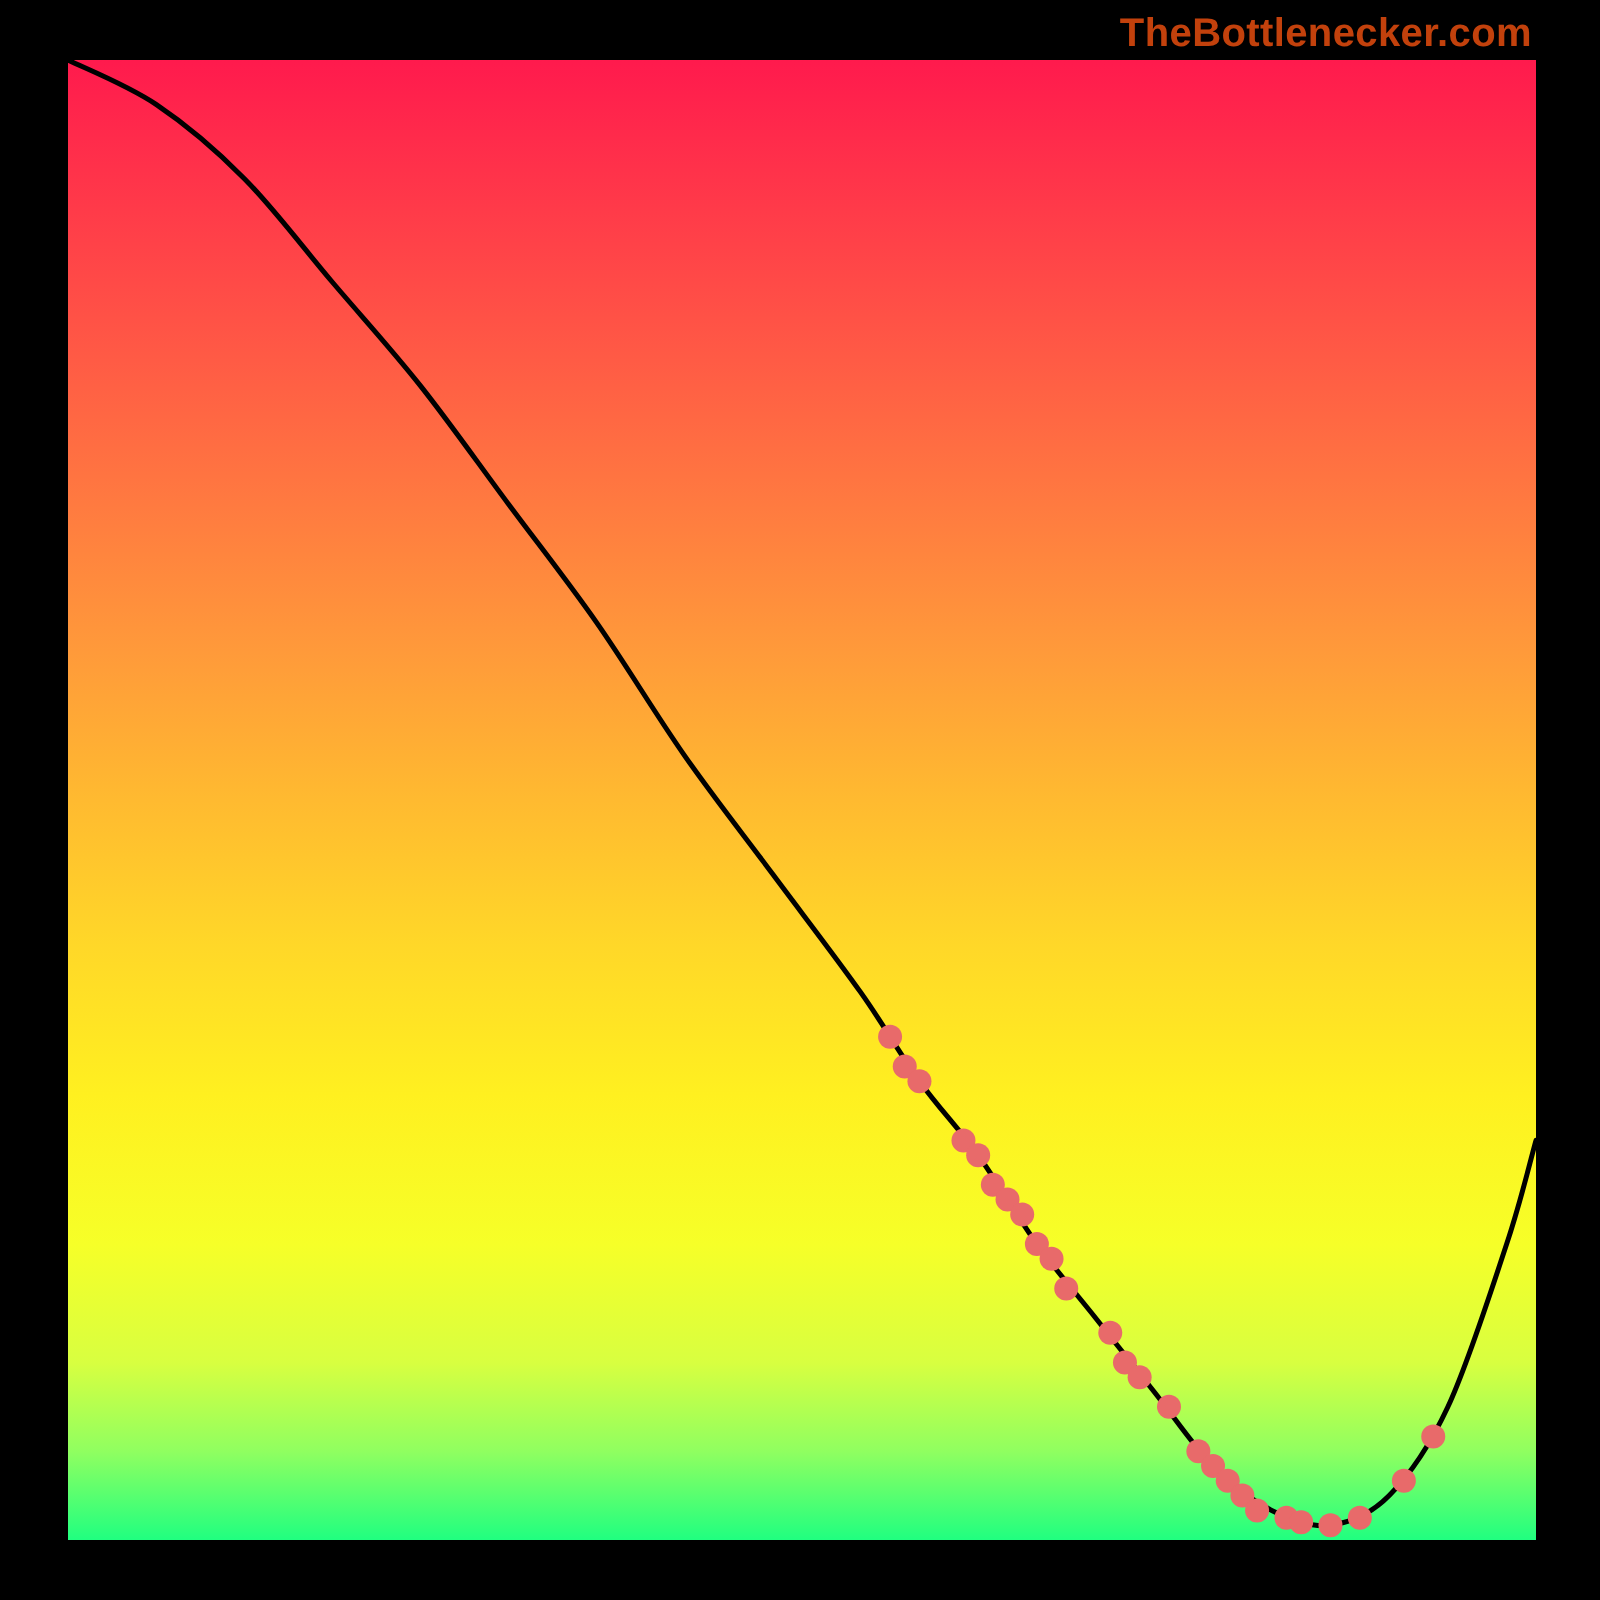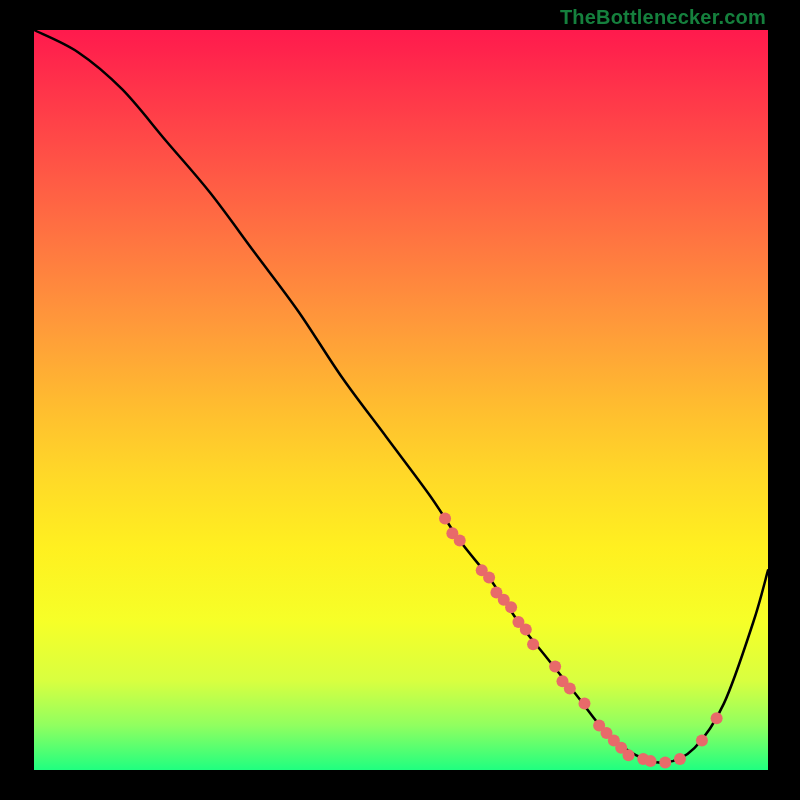--- a/index.html
+++ b/index.html
@@ -35,21 +35,21 @@
       #f6ff28 80%,
       #d8ff40 88%,
       #90ff60 94%,
       #20ff80 100%
     );
   }
   .attribution {
     position: absolute;
     top: 6px;
     right: 34px;
-    color: #15803d;
+    color: #c2410c;
     font-size: 20px;
     font-weight: 600;
     letter-spacing: 0.2px;
     user-select: none;
   }
   svg.curve {
     position: absolute;
     left: 0;
     top: 0;
     width: 734px;

